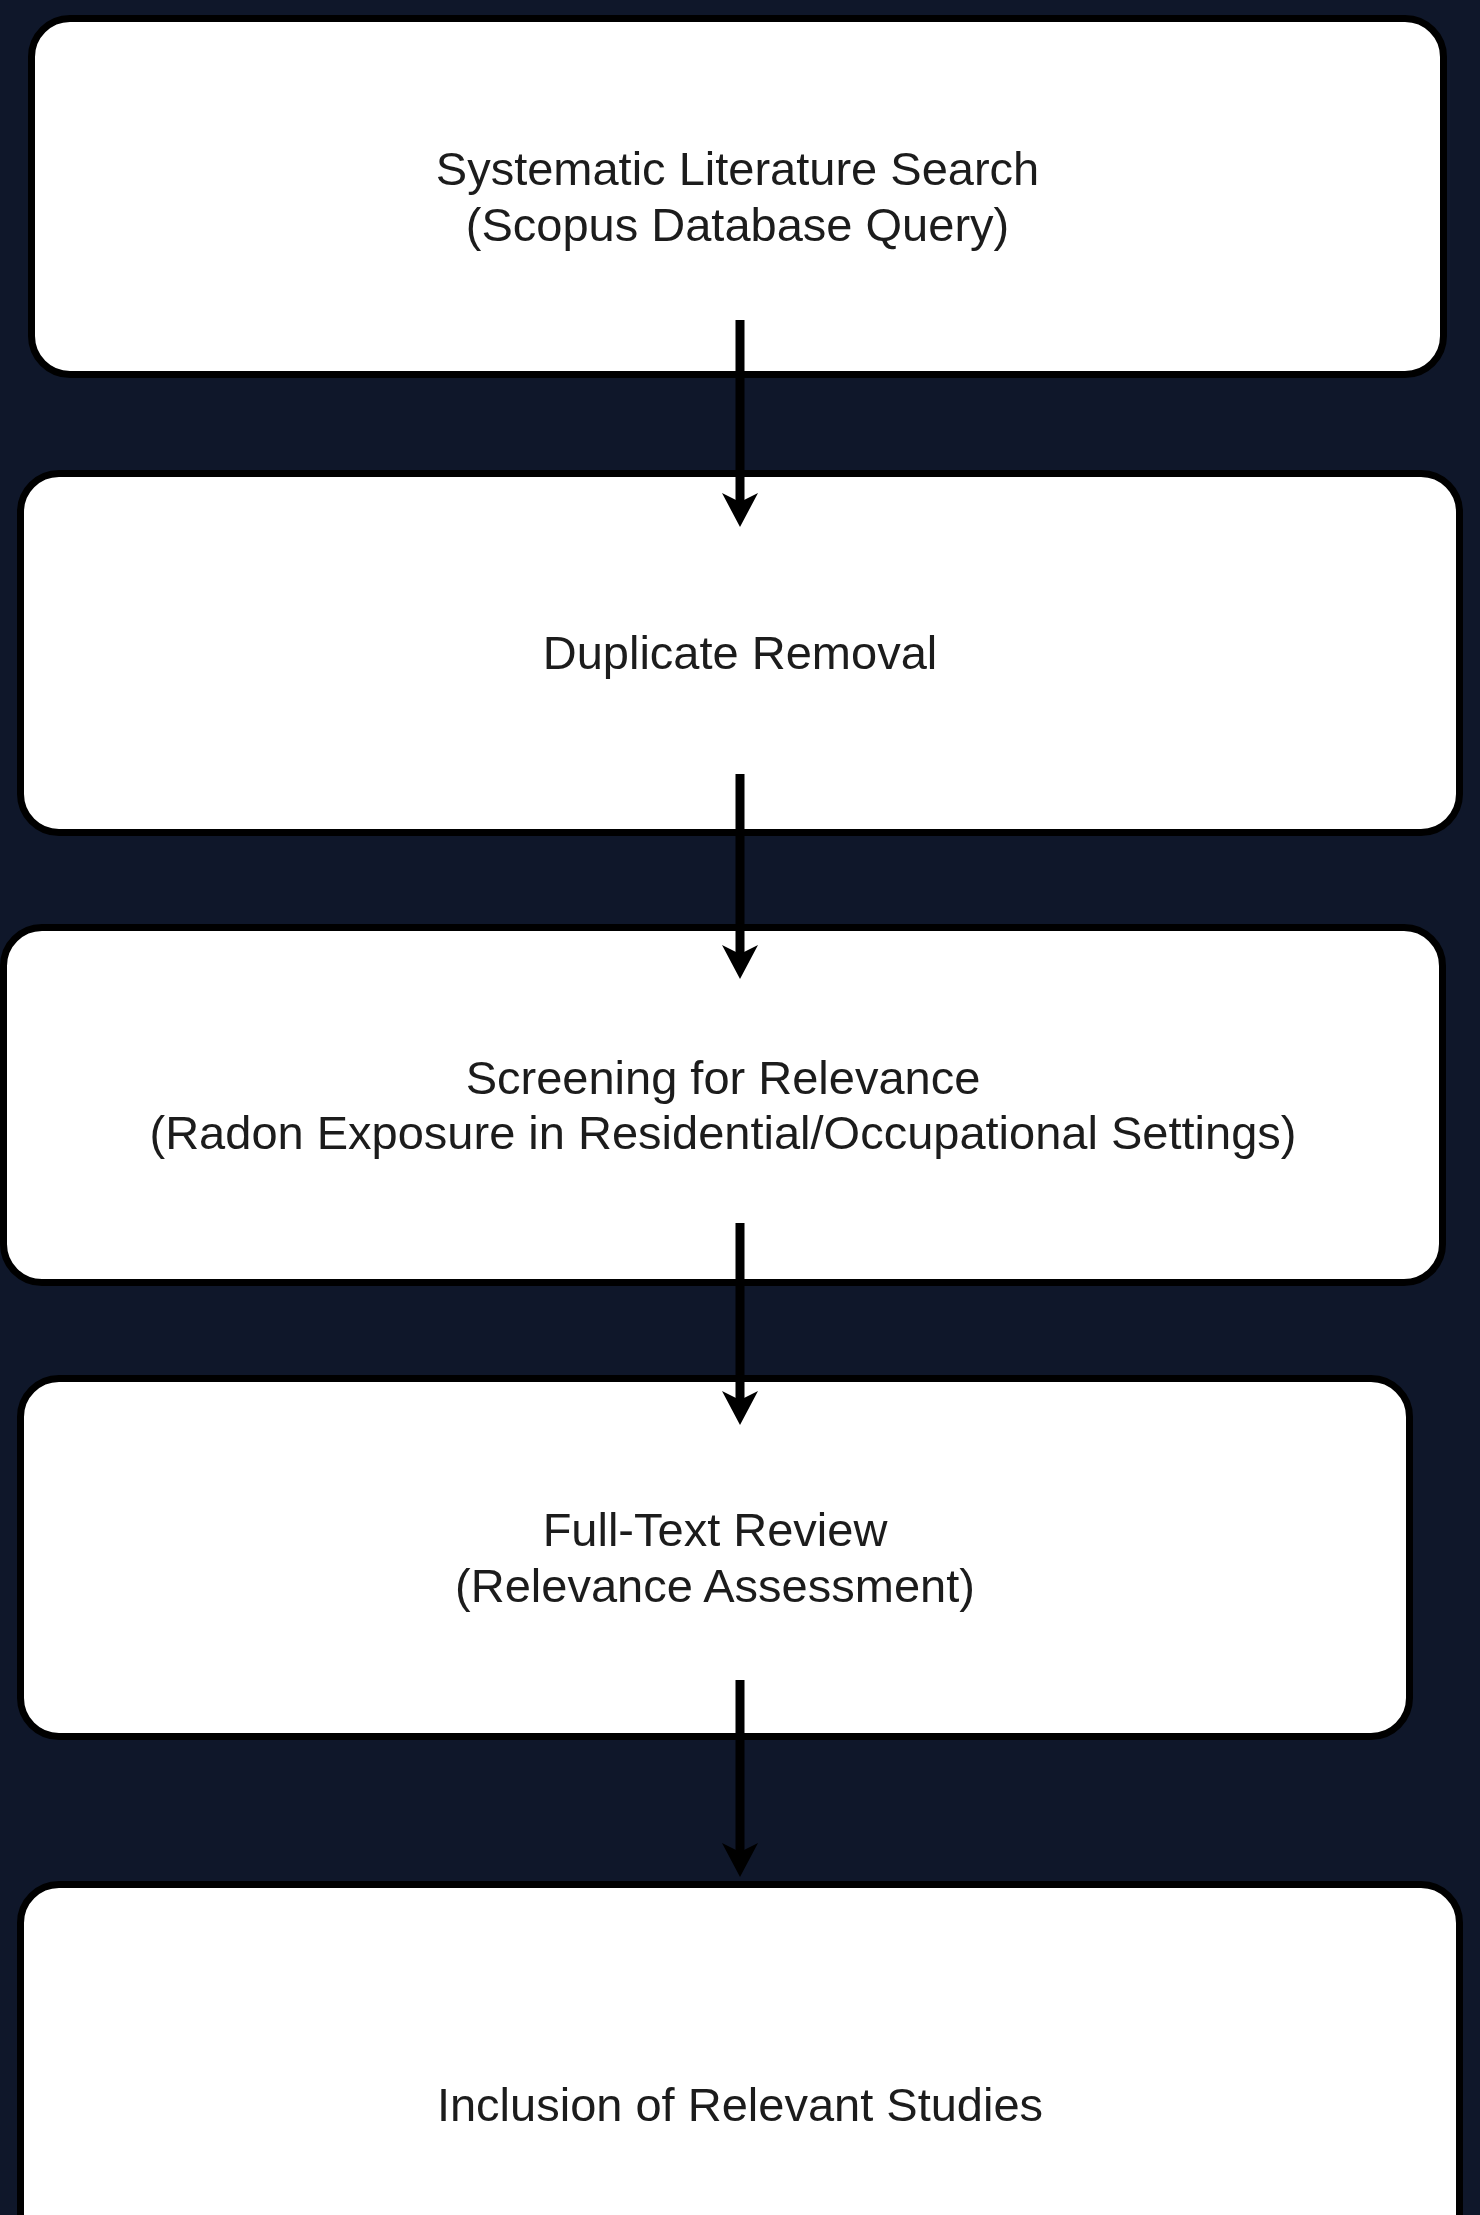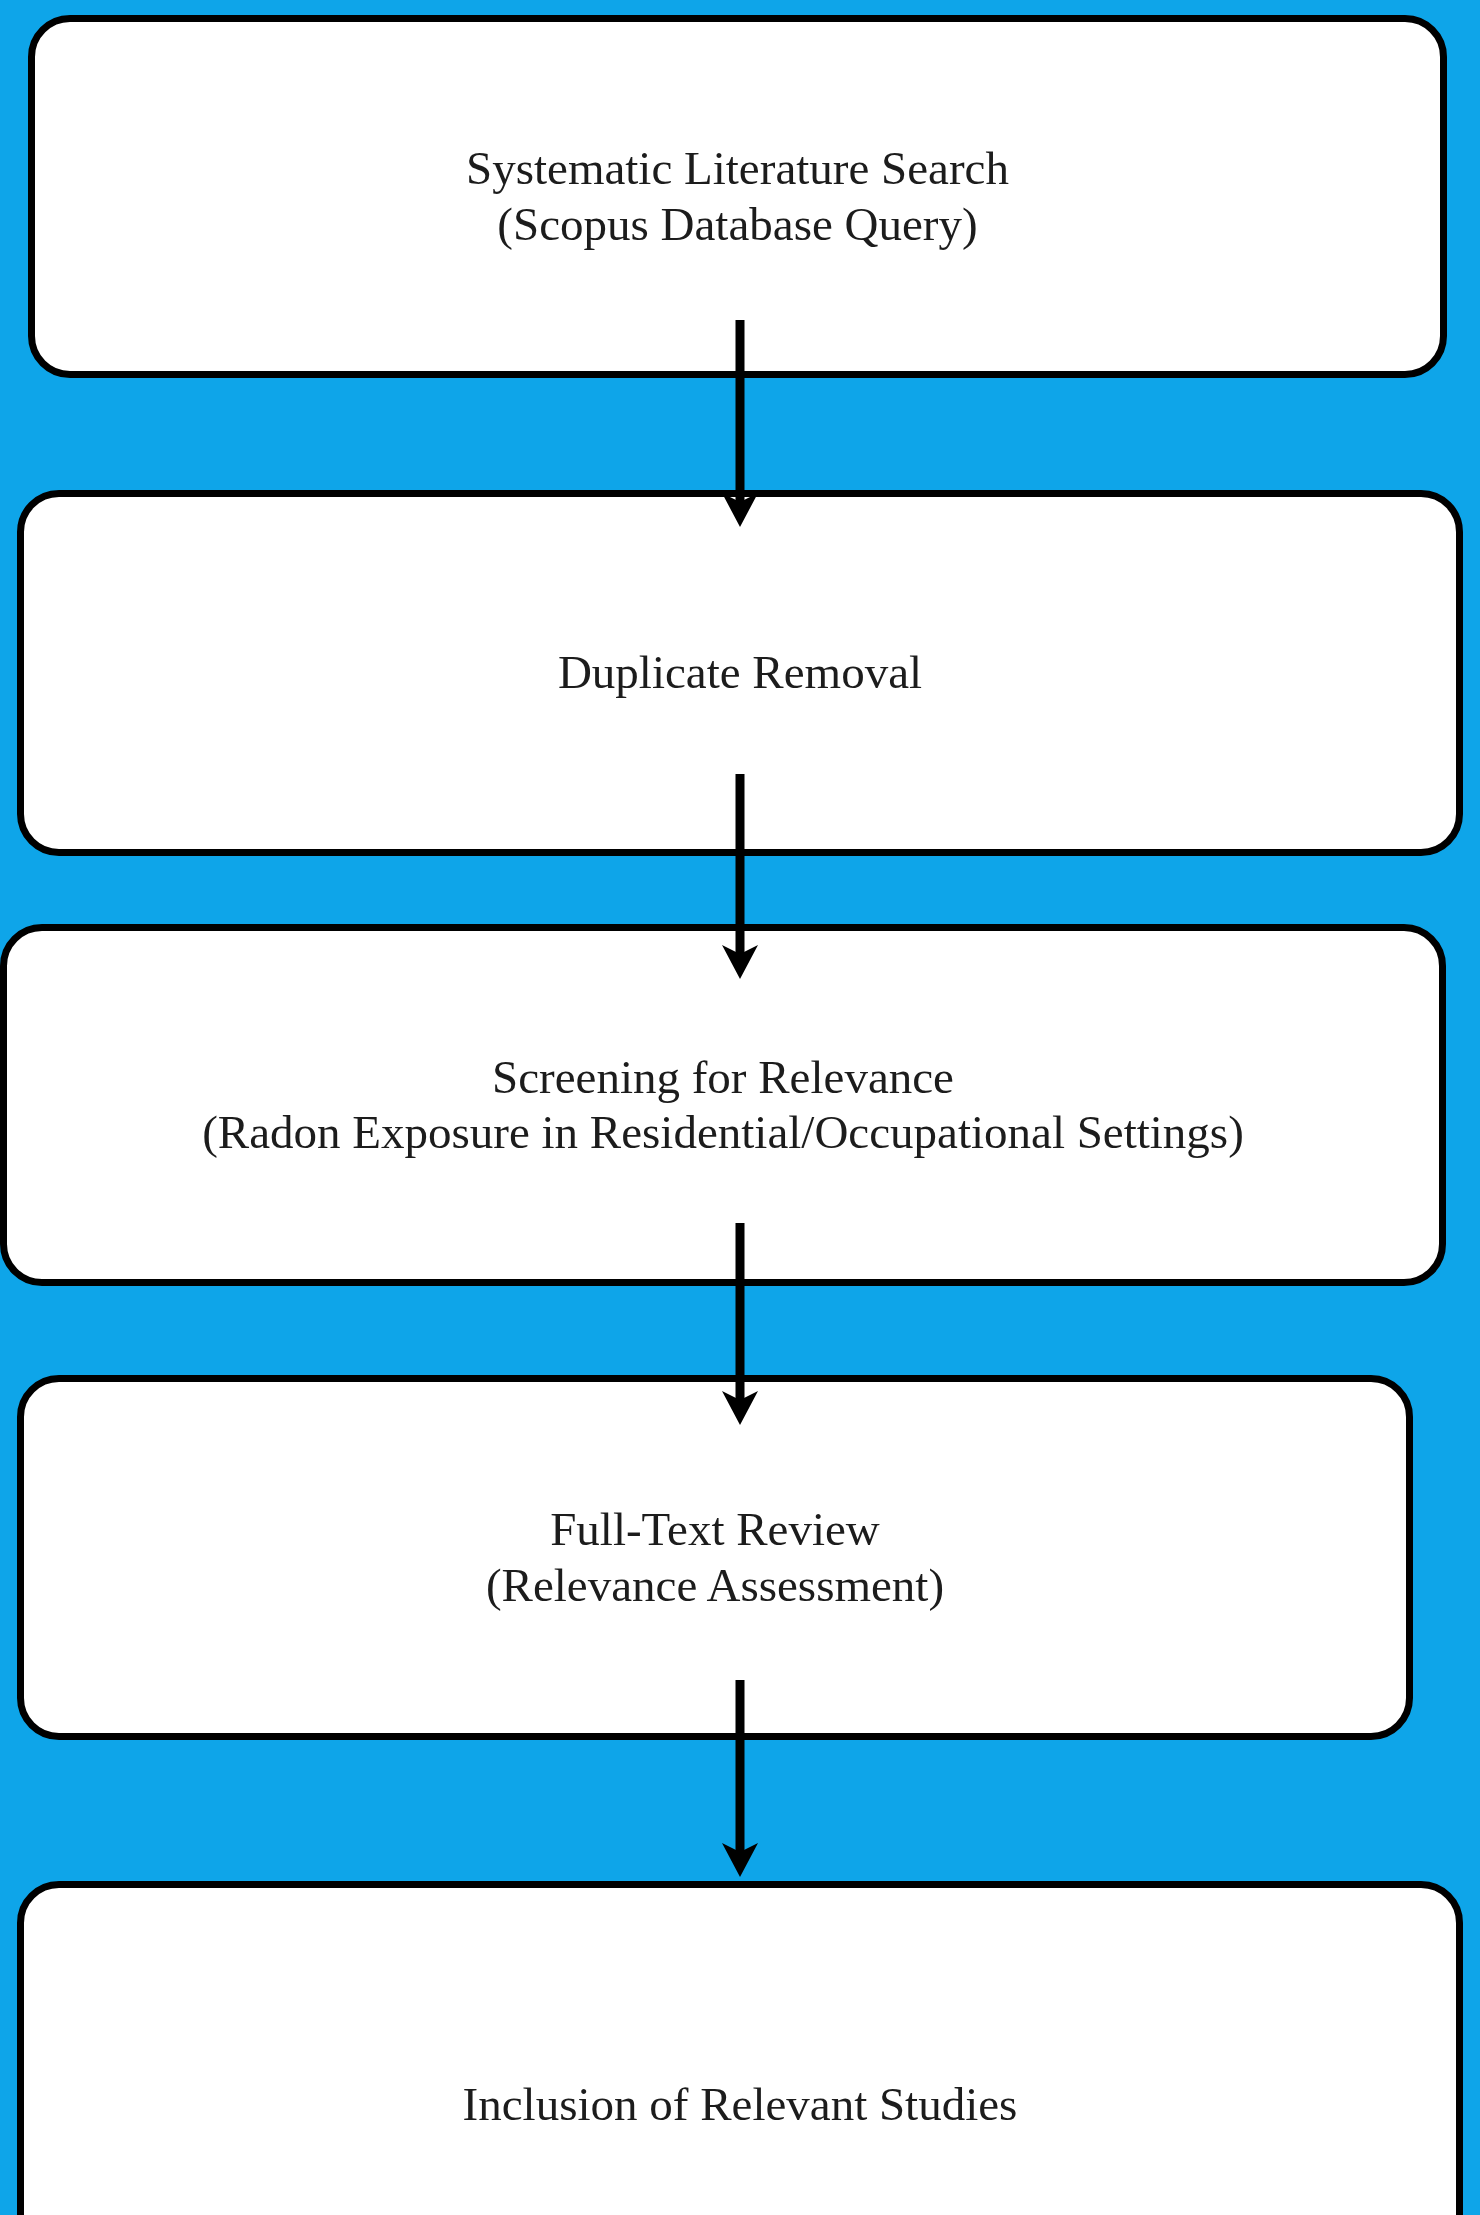--- a/index.html
+++ b/index.html
@@ -4,22 +4,22 @@
 <style>
   html, body {
     margin: 0;
     padding: 0;
     background: #ffffff;
   }
   .canvas {
     position: relative;
     width: 1480px;
     height: 2215px;
-    background: #0ea5e9;
-    font-family: Liberation Serif, serif;
+    background: #0f172a;
+    font-family: Liberation Sans, sans-serif;
     overflow: hidden;
   }
   .node {
     position: absolute;
     box-sizing: border-box;
     border: 7px solid #000000;
     border-radius: 42px;
     background: #ffffff;
     display: flex;
     align-items: center;
@@ -29,21 +29,21 @@
     display: block;
     width: 100%;
     text-align: center;
     color: #1c1c1c;
     font-size: 47px;
     line-height: 1.18;
     white-space: pre-line;
   }
   
   .n1 { left: 28px;  top: 15px;   width: 1419px; height: 363px; }
-  .n2 { left: 17px;  top: 470px;  width: 1446px; height: 366px; margin-top: 20px; }
+  .n2 { left: 17px;  top: 470px;  width: 1446px; height: 366px; }
   .n3 { left: 0;  top: 924px;  width: 1446px; height: 362px; }
   .n4 { left: 17px;  top: 1375px; width: 1396px; height: 365px; }
   .n5 { left: 17px;  top: 1833px; width: 1446px; height: 447px; margin-top: 48px; }
 
   .arrow-layer {
     position: absolute;
     left: 0;
     top: 0;
     width: 1480px;
     height: 2215px;

